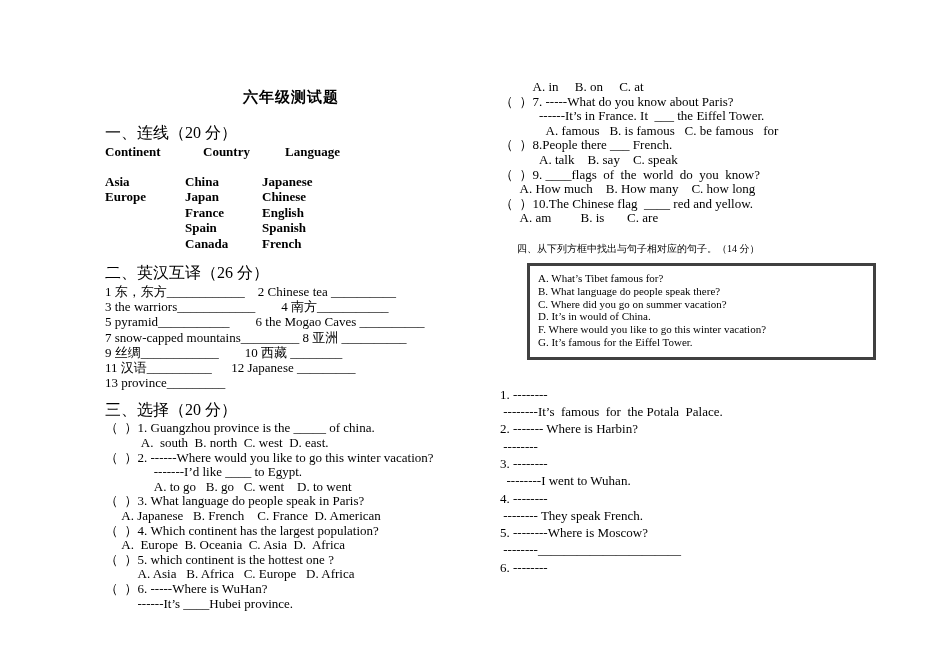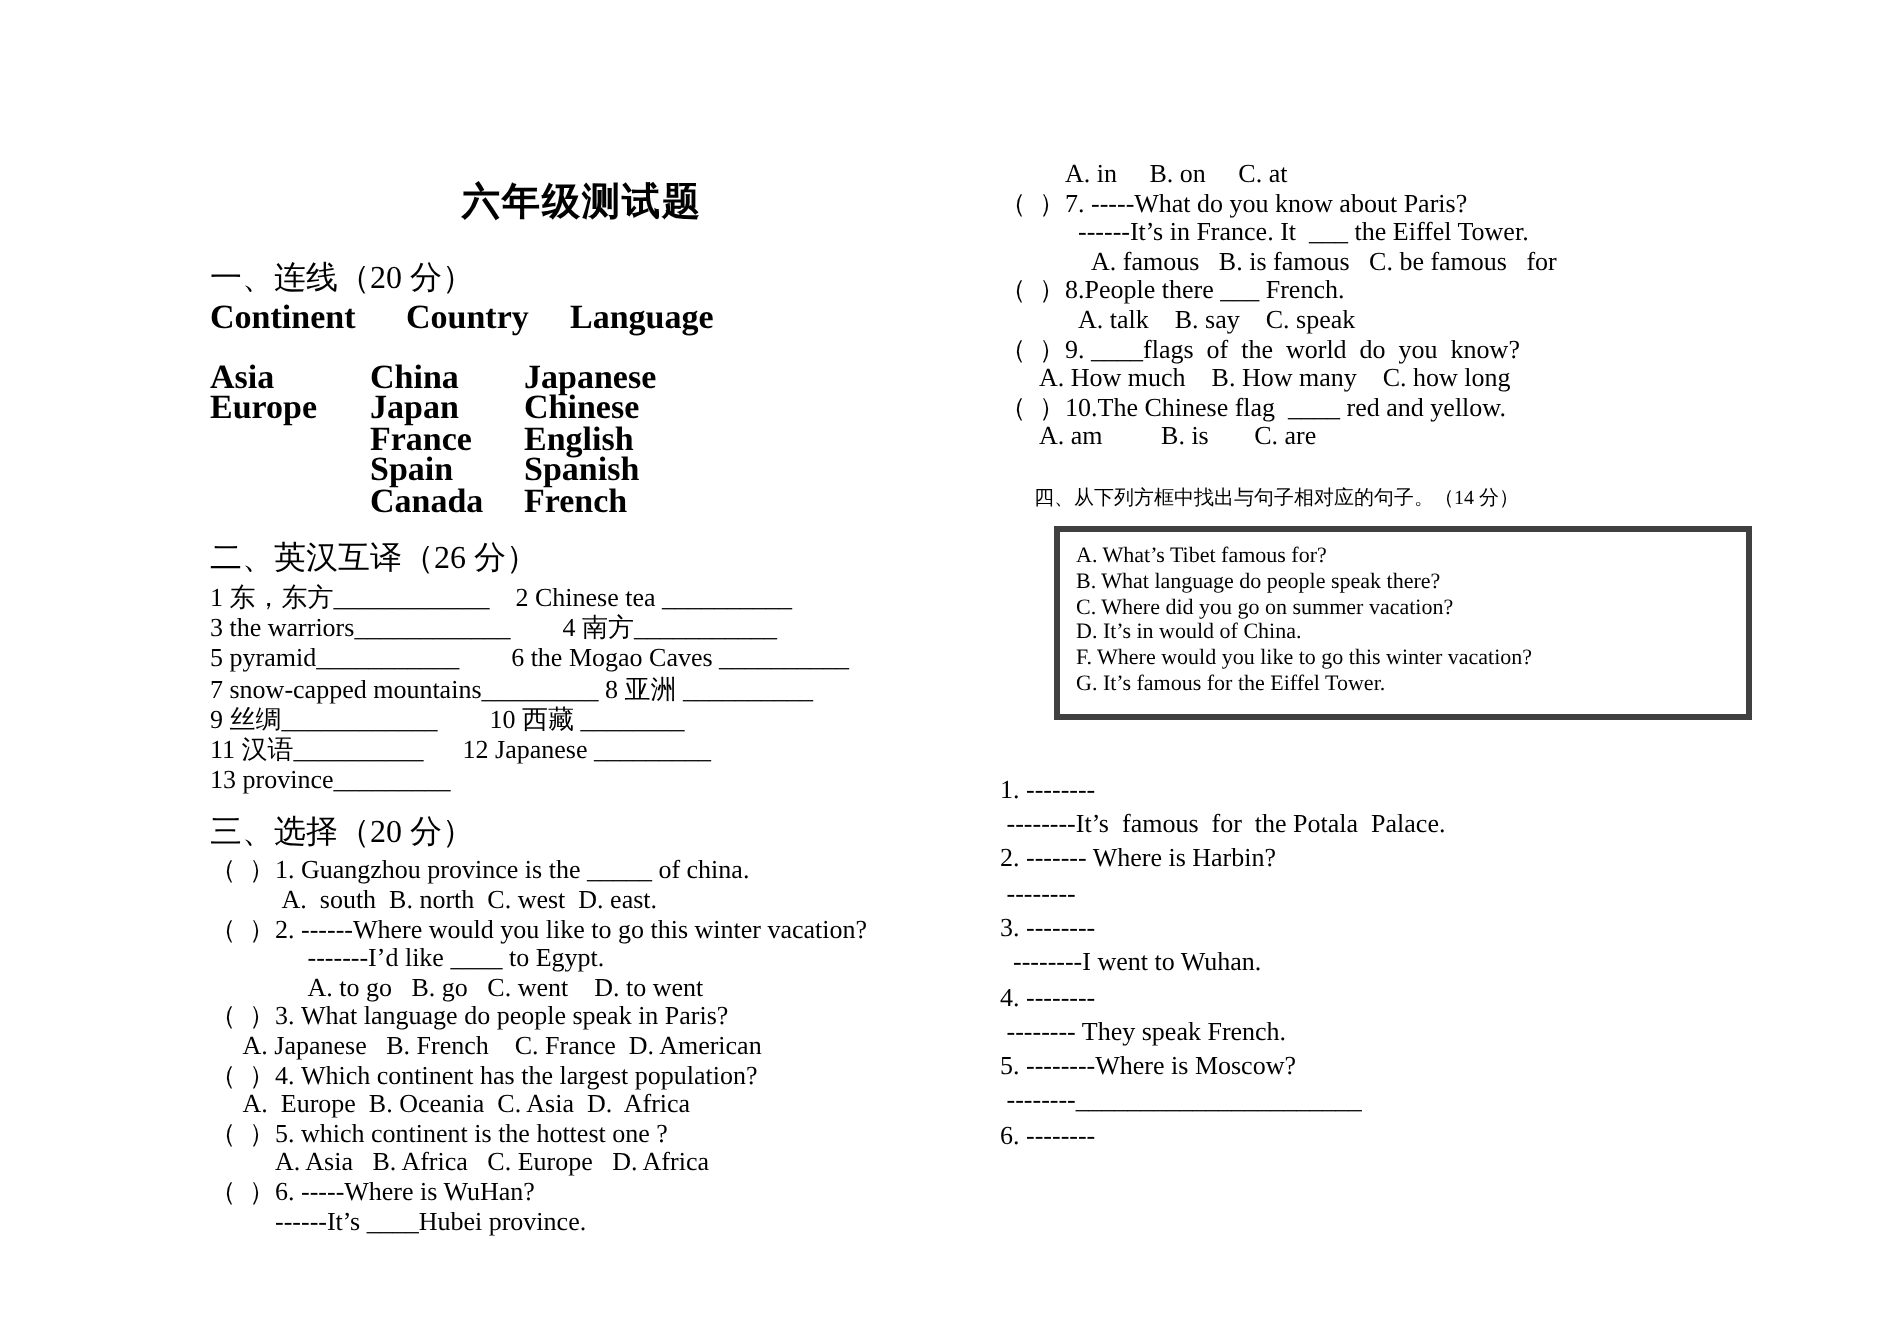--- a/index.html
+++ b/index.html
@@ -12,21 +12,21 @@
   .page {
     position: relative;
     width: 950px; height: 671px;
     background: #ffffff;
     overflow: hidden;
   }
   .col-left  { position: absolute; left: 105px; top: 88px; width: 372px; }
   .col-right { position: absolute; left: 500px; top: 80px; width: 390px; }
 
   .doc-title {
-    font-size: 19px;
+    font-size: 15px;
     font-weight: bold;
     text-align: center;
     margin-bottom: 18px;
     letter-spacing: 1px;
   }
   .sec-heading {
     font-size: 16px;
     line-height: 16px;
     white-space: pre-wrap;
   }
@@ -35,21 +35,21 @@
     line-height: 15.2px;
     white-space: pre-wrap;
   }
   .choice .line { line-height: 14.6px; }
 
   
   .match { margin-top: 3px; }
   .match-row {
     display: grid;
     grid-template-columns: 98px 82px 1fr;
-    font-size: 17px;
+    font-size: 13px;
     line-height: 15.5px;
   }
   .match-row.header { font-weight: bold; margin-bottom: 14px; }
   .match-row.data { grid-template-columns: 80px 77px 1fr; font-weight: bold; }
 
   .sec2 { margin-top: 14px; }
   .sec3 { margin-top: 12px; }
   .sec-heading { margin-bottom: 3px; }
 
   

